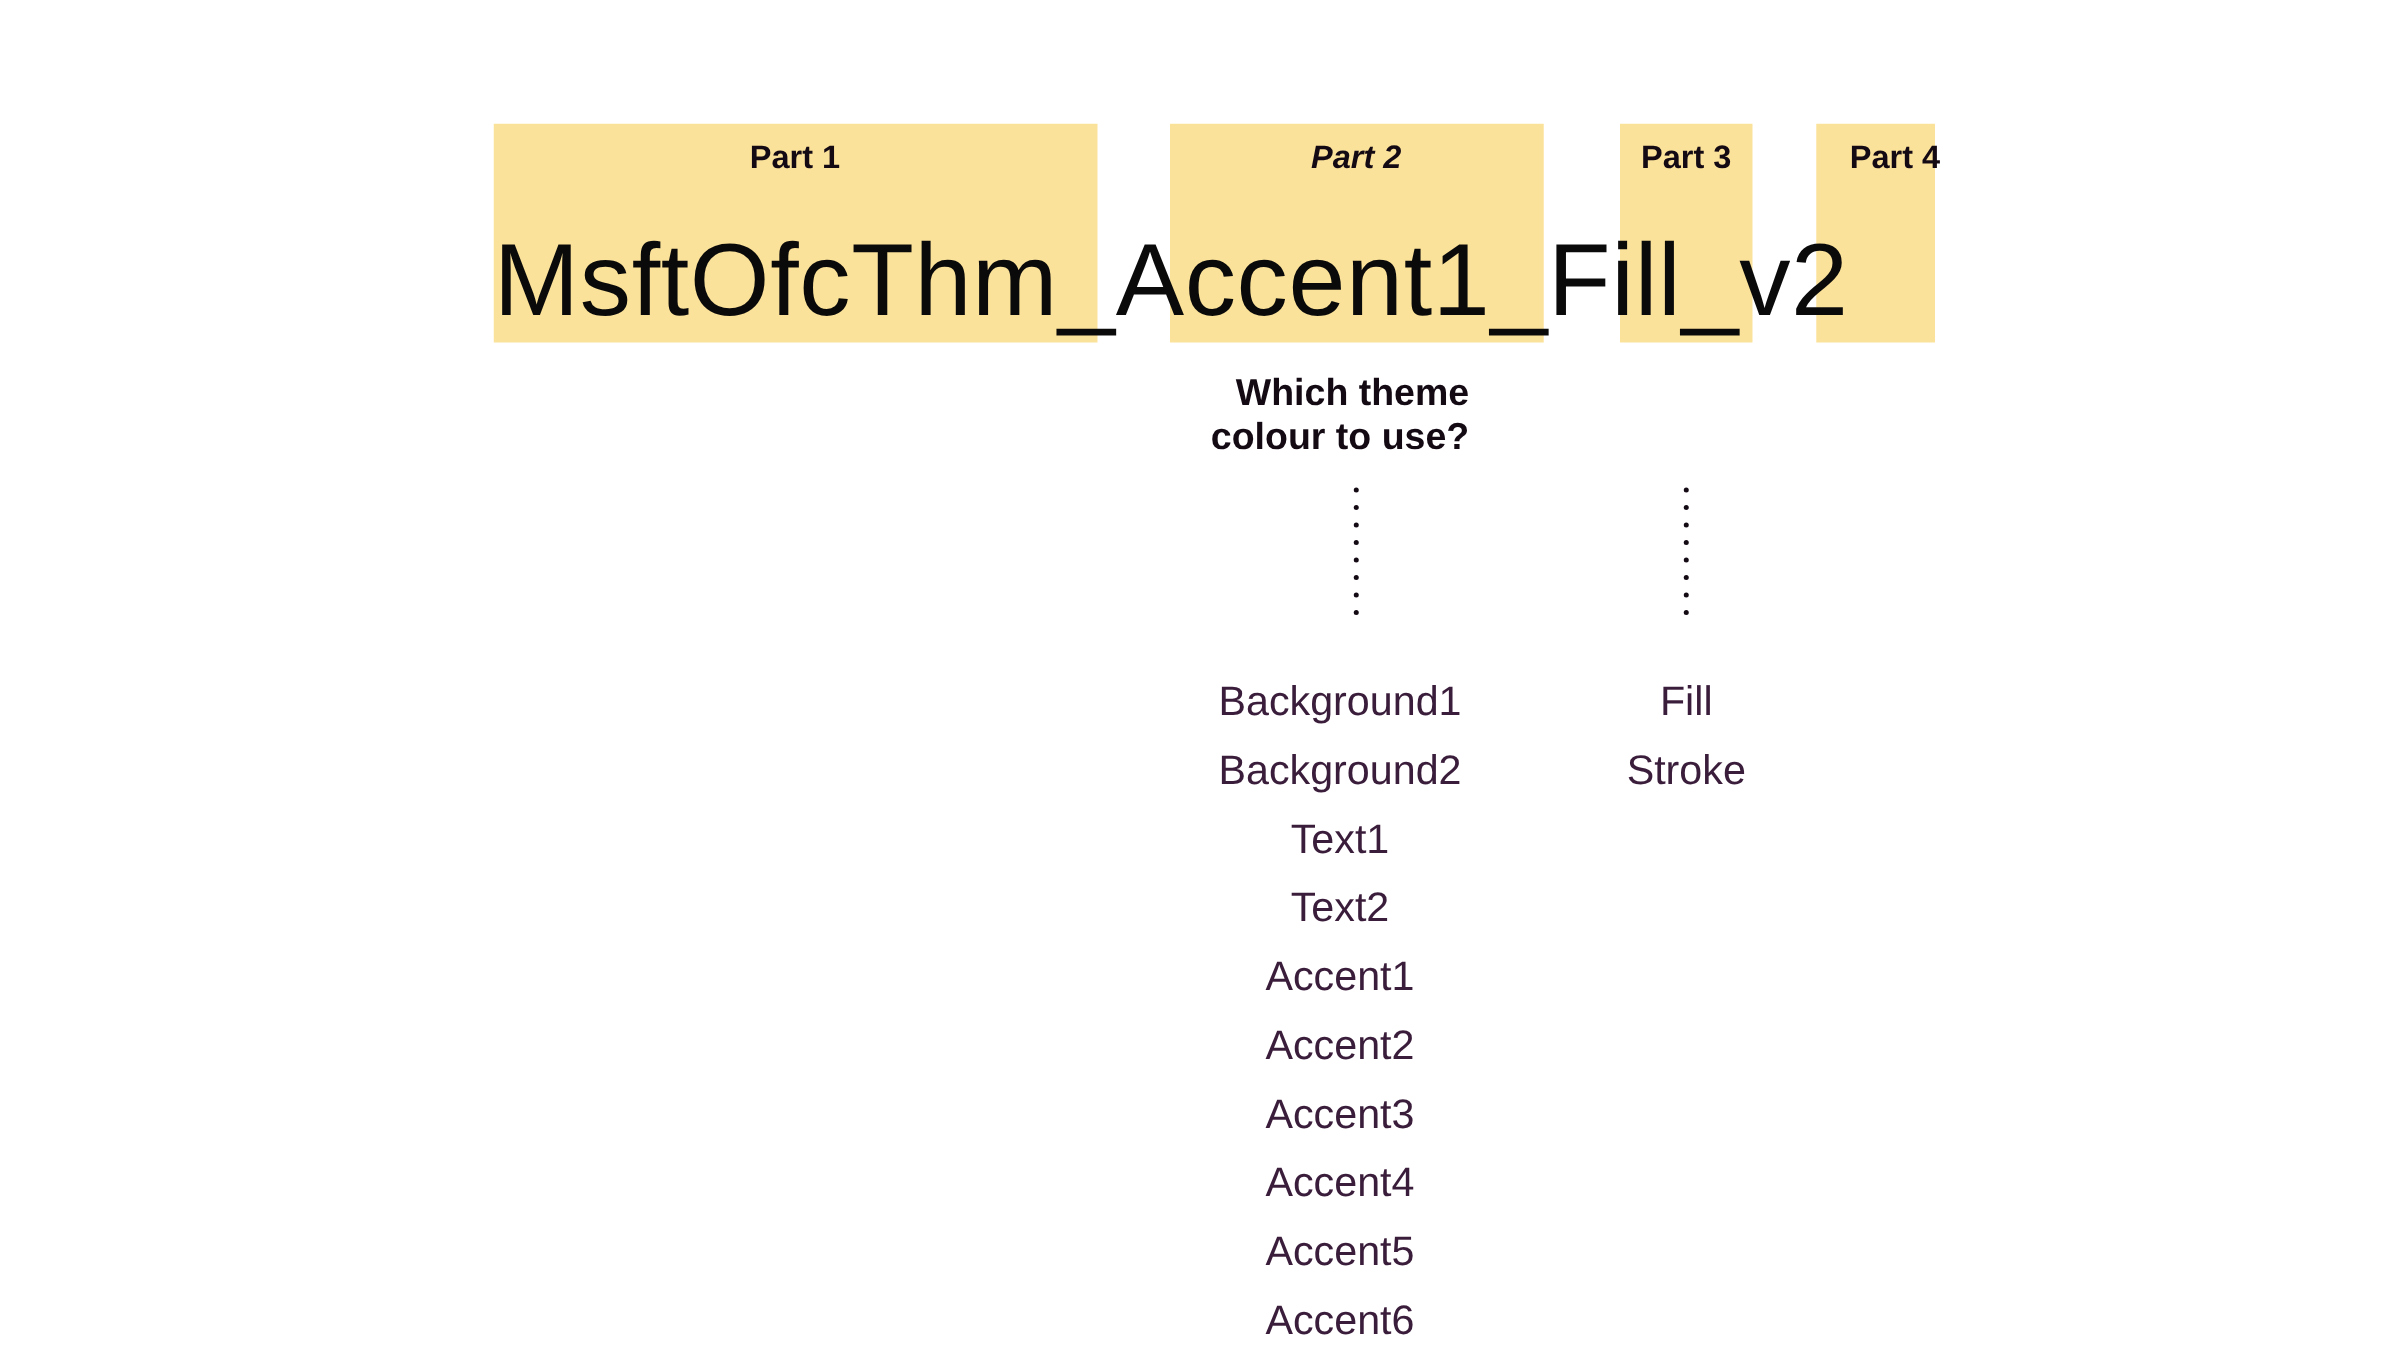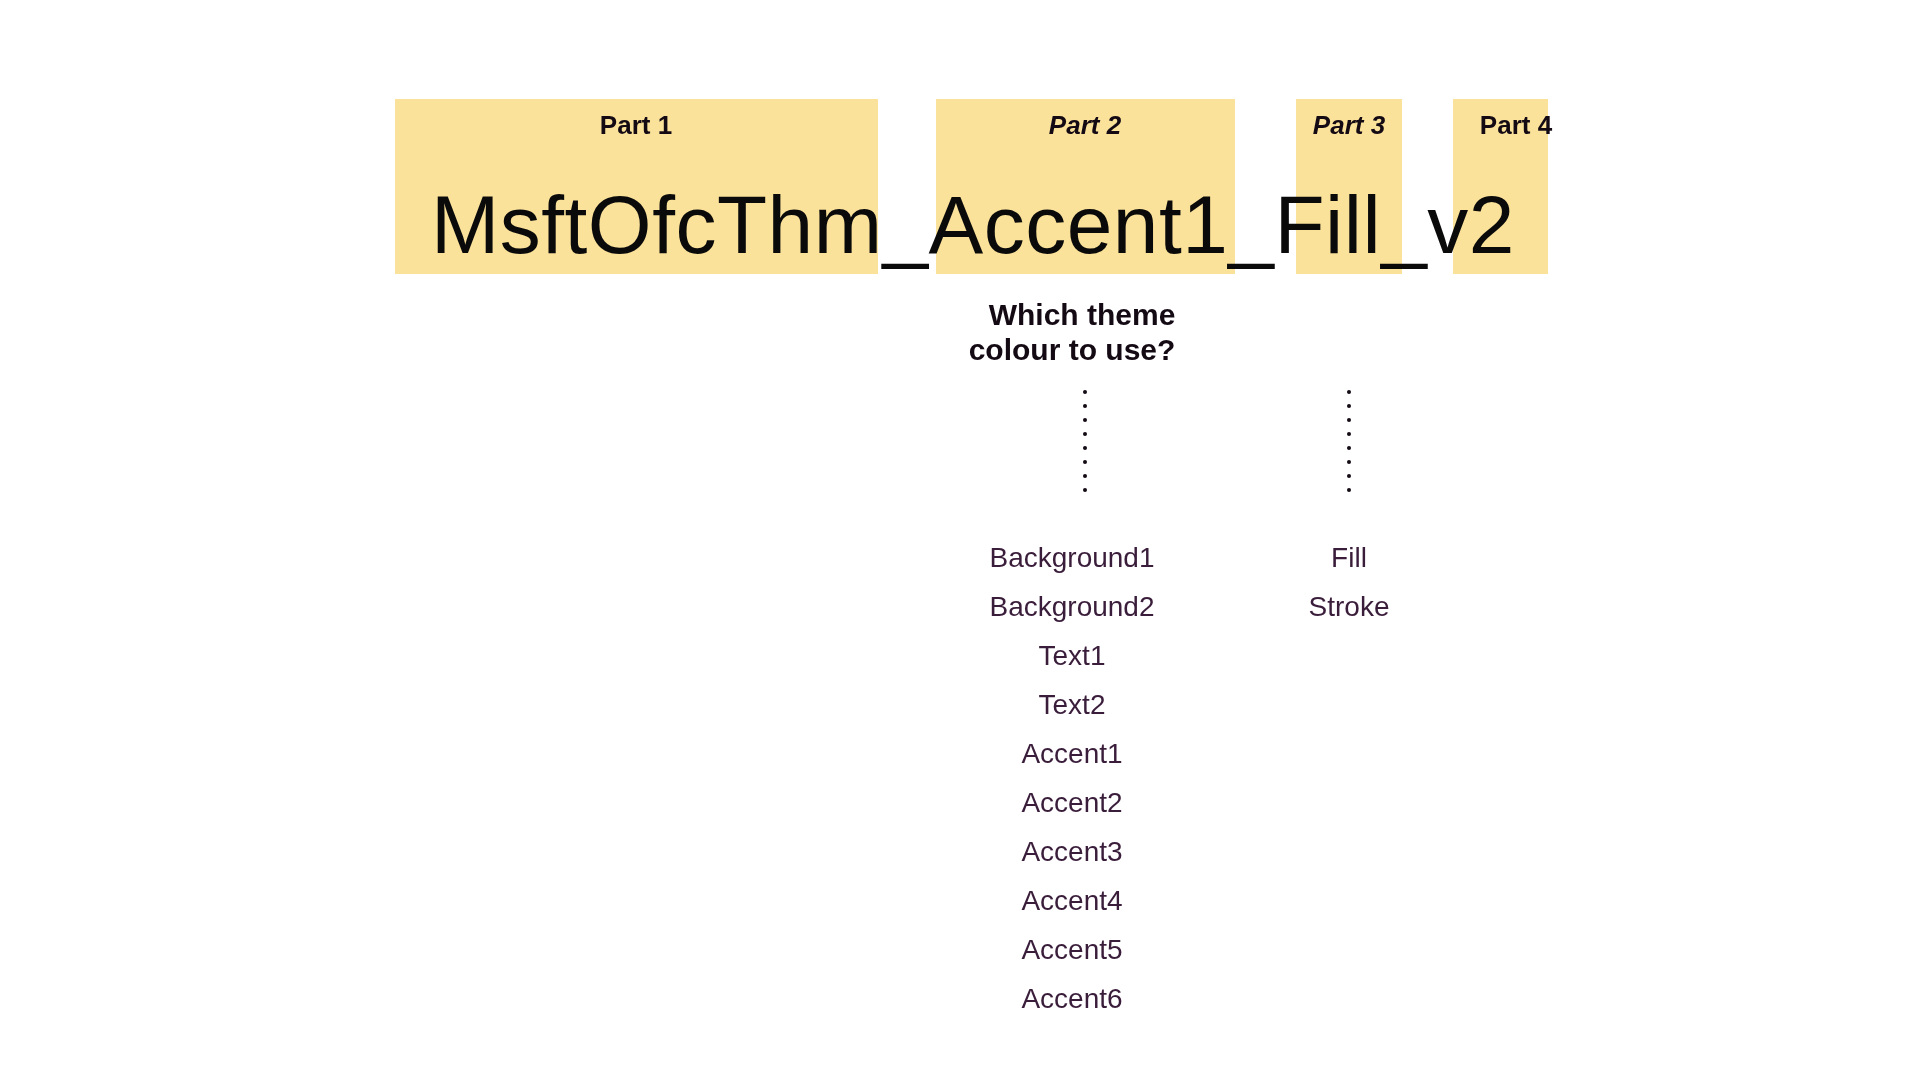--- a/index.html
+++ b/index.html
@@ -20,21 +20,20 @@
   }
   .title-row {
     position: absolute;
     left: 395px;
     top: 178px;
     font-size: 82px;
     font-weight: 400;
     color: #0a0a0a;
     letter-spacing: 0.5px;
     white-space: nowrap;
-    margin-left: 36px;
   }
   .question {
     position: absolute;
     font-size: 30px;
     font-weight: 600;
     line-height: 1.15;
     color: #140a14;
     text-align: right;
     transform: translateX(-50%);
   }
@@ -51,39 +50,39 @@
   }
   .opt-list {
     position: absolute;
     transform: translateX(-50%);
     display: flex;
     flex-direction: column;
     align-items: center;
     gap: 17px;
   }
   .opt-list div {
-    font-size: 28px;
+    font-size: 33px;
     font-weight: 400;
     color: #3a1d3a;
     white-space: nowrap;
   }
 </style>
 </head>
 <body>
 
 <div class="stage">
 
   <div class="hl" style="left:395px; top:99px; width:483px; height:175px;"></div>
   <div class="hl" style="left:936px; top:99px; width:299px; height:175px;"></div>
   <div class="hl" style="left:1296px; top:99px; width:106px; height:175px;"></div>
   <div class="hl" style="left:1453px; top:99px; width:95px; height:175px;"></div>
 
   <div class="part-label" style="left:636px; top:110px;">Part 1</div>
   <div class="part-label" style="left:1085px; top:110px;font-style:italic;">Part 2</div>
-  <div class="part-label" style="left:1349px; top:110px;font-style:italic;">Part 3</div>
+  <div class="part-label" style="left:1349px; top:110px;">Part 3</div>
   <div class="part-label" style="left:1516px; top:110px;">Part 4</div>
 
   <div class="title-row">
     <span>MsftOfcThm</span><span>_</span><span>Accent1</span><span>_</span><span>Fill</span><span>_</span><span>v2</span>
   </div>
 
   <div class="question" style="left:1072px; top:298px; white-space:pre-line;">Which theme
 colour to use?</div>
 
 

